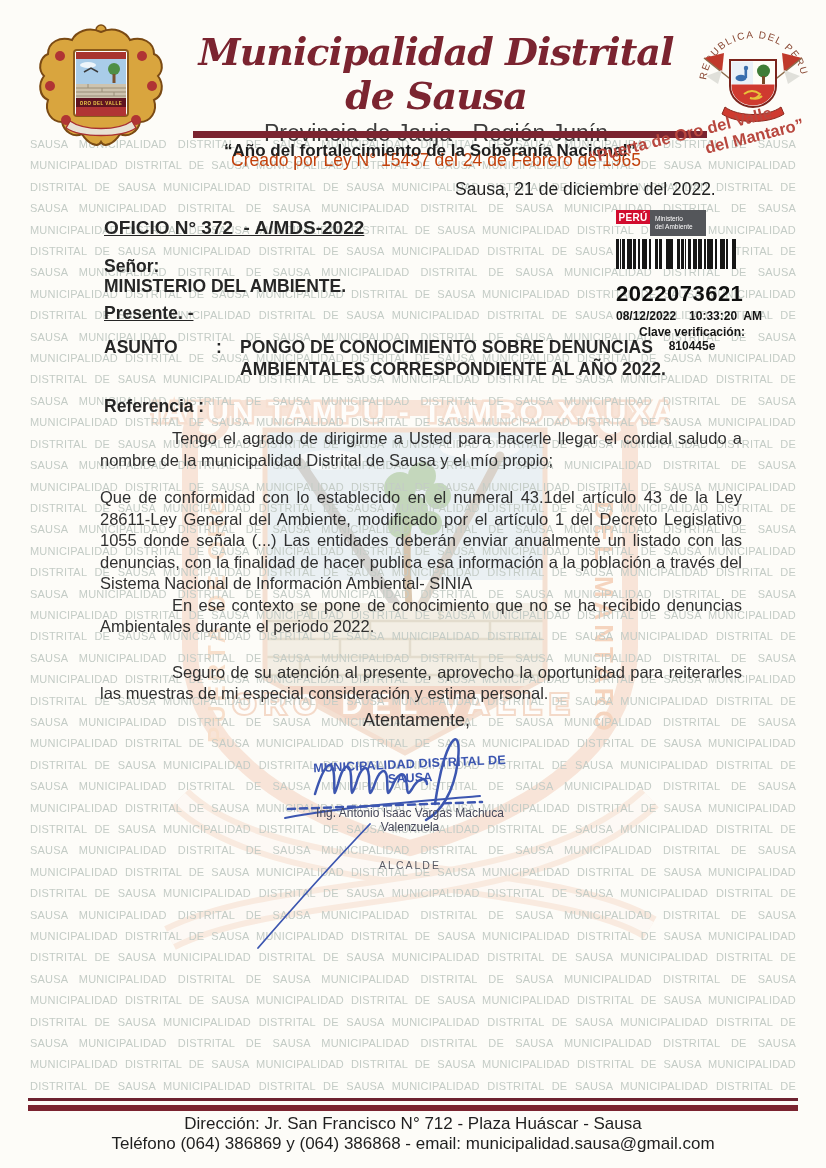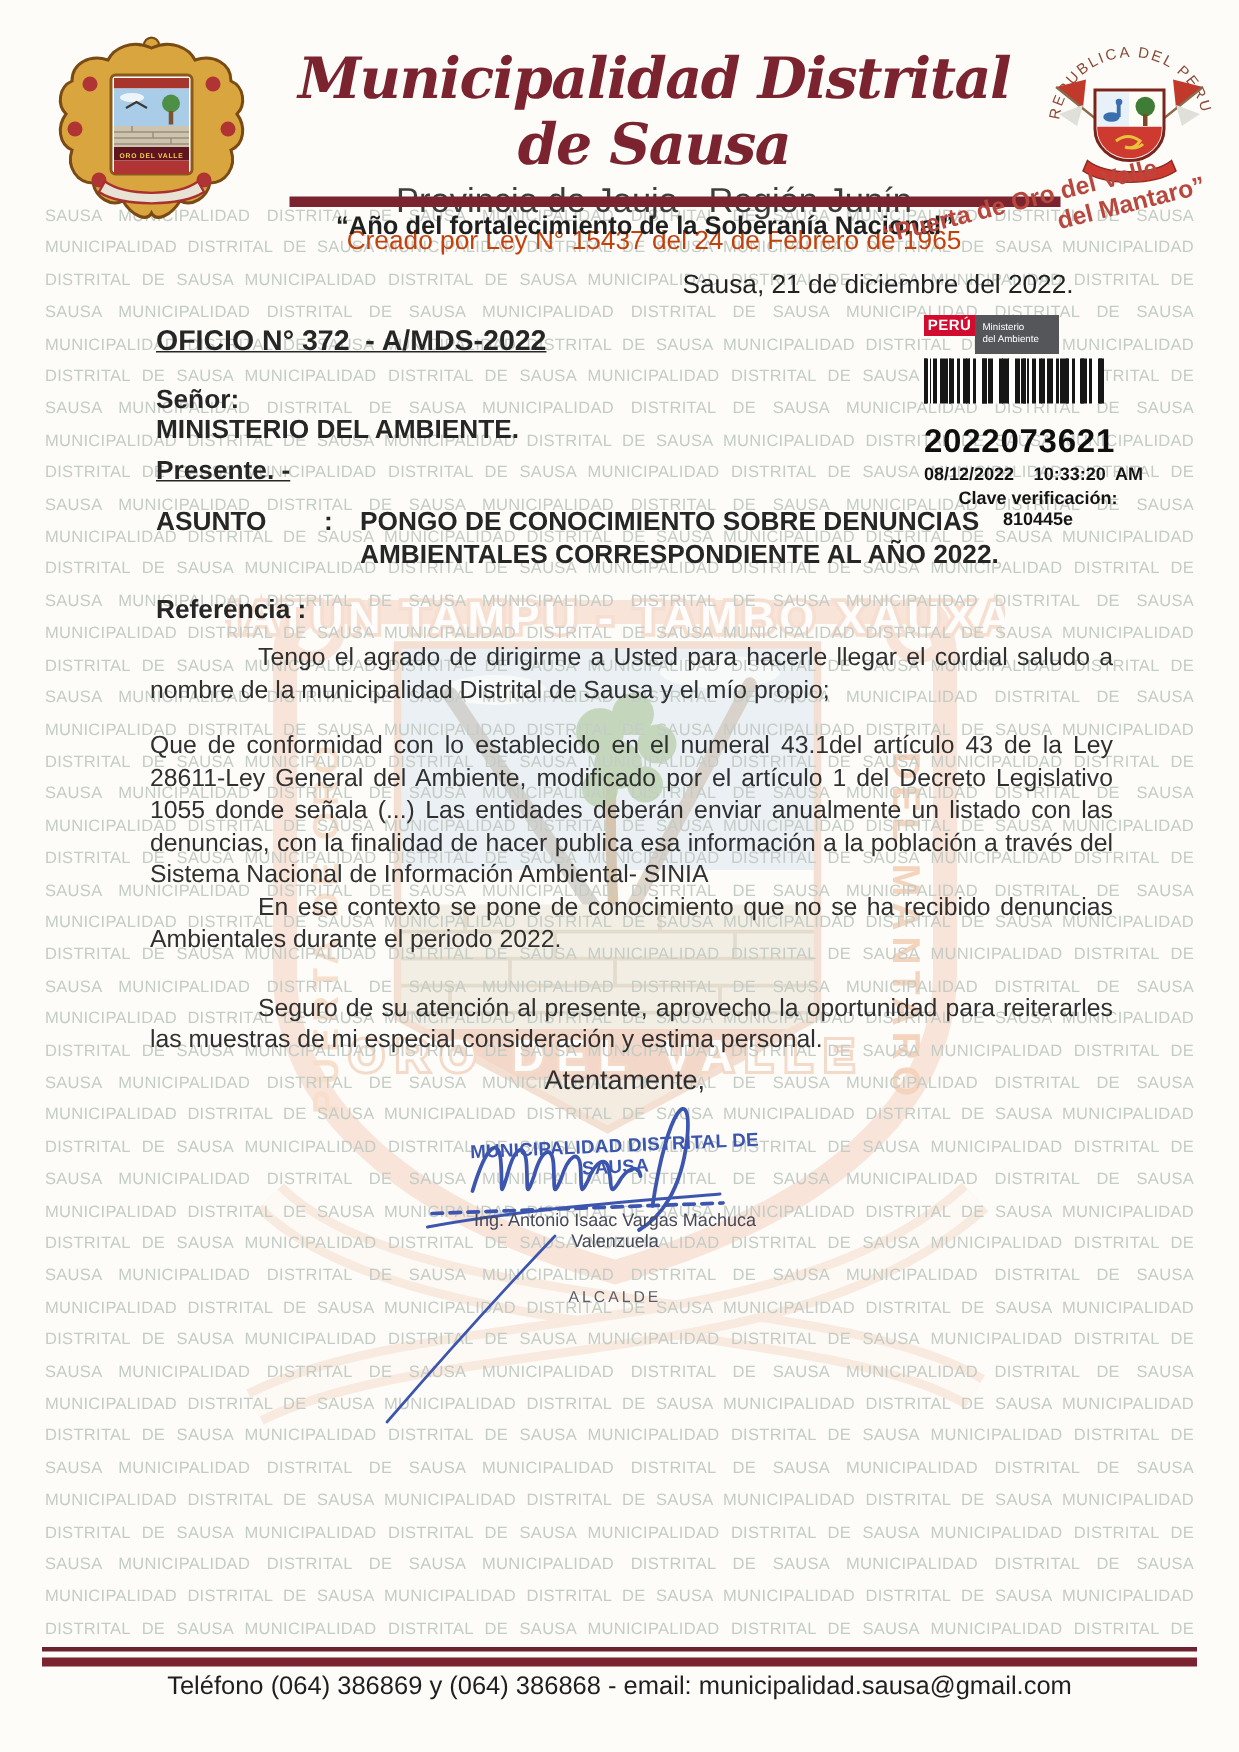--- a/index.html
+++ b/index.html
@@ -283,17 +283,18 @@
         <path stroke-width="2.5" stroke-dasharray="7,5" d="M58,103 L252,96"></path>
         <path stroke-width="1.8" d="M140,118 C100,160 60,205 28,242"></path>
       </g>
     </svg>
     <div class="abs sig-name">Ing. Antonio Isaac Vargas Machuca Valenzuela</div>
     <div class="abs sig-title">ALCALDE</div>
 
     <div class="abs foot-bar1"></div>
     <div class="abs foot-bar2"></div>
     <div class="abs footer-text">
+      <div>Dirección: Jr. San Francisco N° 712 - Plaza Huáscar - Sausa</div>
       <div>Teléfono (064) 386869 y (064) 386868 - email: municipalidad.sausa@gmail.com</div>
     </div>
 
   </div>
 </div>
 
 </body></html>

